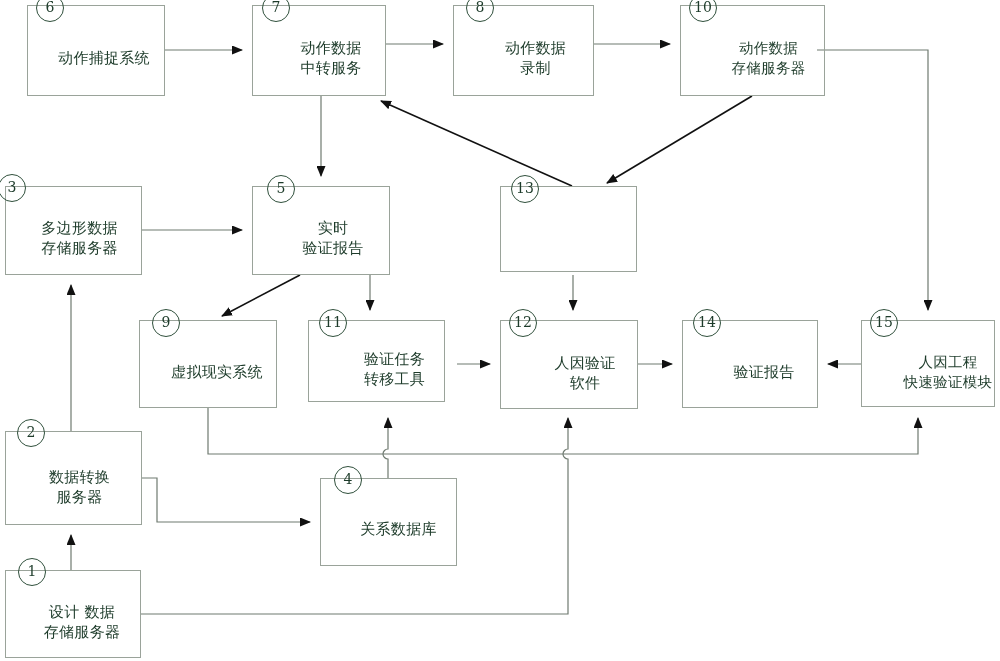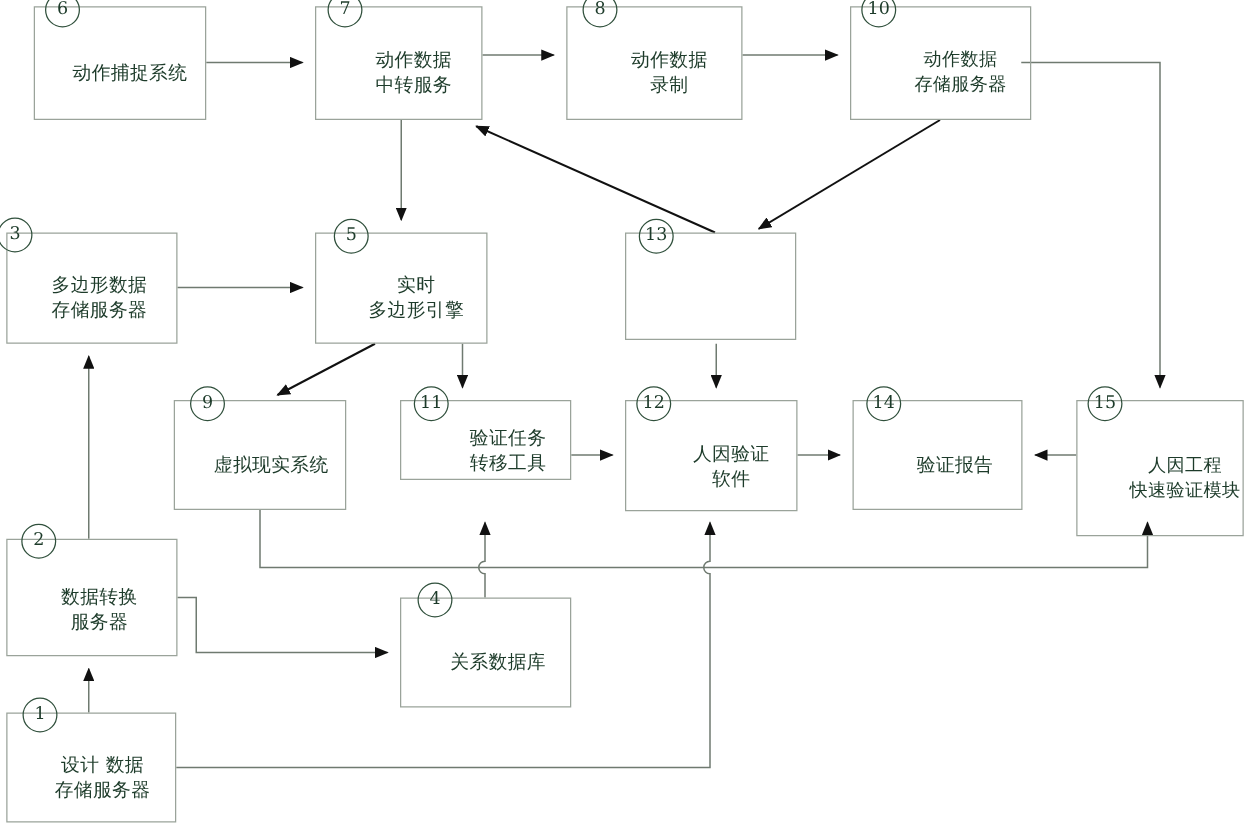--- a/index.html
+++ b/index.html
@@ -129,21 +129,21 @@
   </div>
 
   <div class="node" style="left:320px; top:478px; width:137px; height:88px;">
     <div class="badge" style="left:13px; top:-13px;">4</div>
     <div class="node-label" style="transform:translate(10px,8px);">关系数据库</div>
   </div>
 
   <div class="node" style="left:252px; top:186px; width:138px; height:89px;">
     <div class="badge" style="left:14px; top:-12px;">5</div>
     <div class="node-label" style="transform:translate(12px,8px);">实时
-多边形引擎</div>
+验证报告</div>
   </div>
 
   <div class="node" style="left:27px; top:5px; width:138px; height:91px;">
     <div class="badge" style="left:8px; top:-12px;">6</div>
     <div class="node-label" style="transform:translate(8px,8px);">动作捕捉系统</div>
   </div>
 
   <div class="node" style="left:252px; top:5px; width:134px; height:91px;">
     <div class="badge" style="left:9px; top:-12px;">7</div>
     <div class="node-label" style="transform:translate(12px,8px);">动作数据
@@ -160,40 +160,40 @@
     <div class="badge" style="left:12px; top:-12px;">9</div>
     <div class="node-label" style="transform:translate(9px,9px);">虚拟现实系统</div>
   </div>
 
   <div class="node" style="left:680px; top:5px; width:145px; height:91px;">
     <div class="badge" style="left:8px; top:-12px;">10</div>
     <div class="node-label small" style="transform:translate(16px,8px);">动作数据
 存储服务器</div>
   </div>
 
-  <div class="node" style="left:320px; top:320px; width:137px; height:64px;">
+  <div class="node" style="left:308px; top:320px; width:137px; height:82px;">
     <div class="badge" style="left:10px; top:-12px;">11</div>
     <div class="node-label" style="transform:translate(18px,9px);">验证任务
 转移工具</div>
   </div>
 
   <div class="node" style="left:500px; top:320px; width:138px; height:89px;">
     <div class="badge" style="left:8px; top:-12px;">12</div>
     <div class="node-label" style="transform:translate(16px,9px);">人因验证
 软件</div>
   </div>
 
   <div class="node" style="left:500px; top:186px; width:137px; height:86px;">
     <div class="badge" style="left:10px; top:-12px;">13</div>
   </div>
 
   <div class="node" style="left:682px; top:320px; width:136px; height:88px;">
     <div class="badge" style="left:10px; top:-12px;">14</div>
     <div class="node-label" style="transform:translate(14px,9px);">验证报告</div>
   </div>
 
-  <div class="node" style="left:861px; top:320px; width:134px; height:109px;">
+  <div class="node" style="left:861px; top:320px; width:134px; height:87px;">
     <div class="badge" style="left:8px; top:-12px;">15</div>
     <div class="node-label small" style="transform:translate(20px,9px);">人因工程
 快速验证模块</div>
   </div>
 
 </div>
 
 </body></html>

